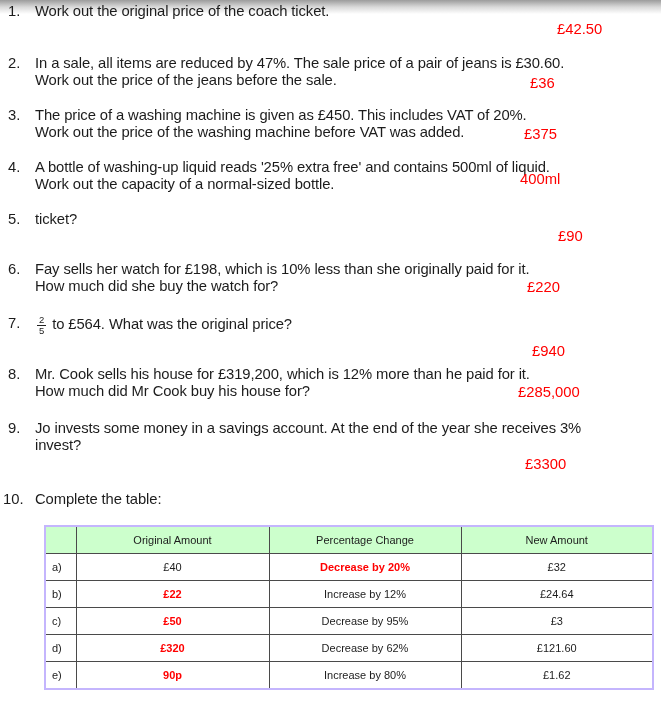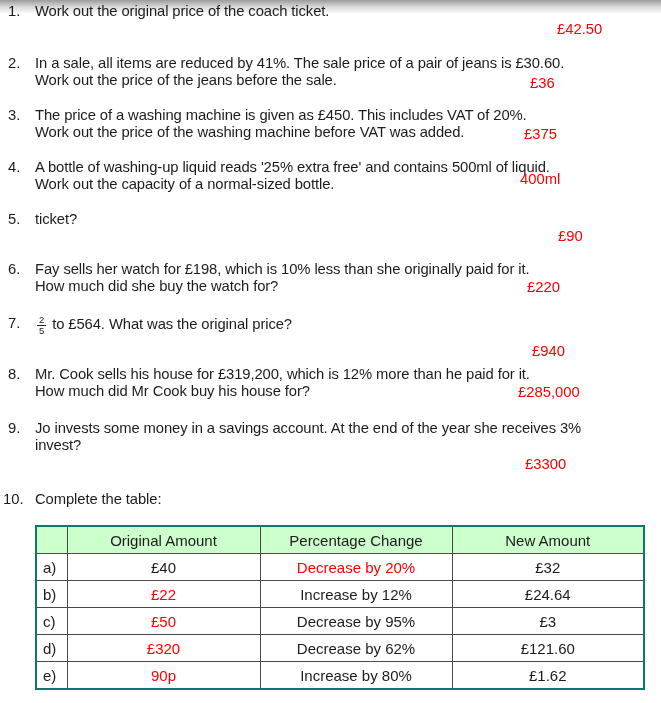--- a/index.html
+++ b/index.html
@@ -29,49 +29,49 @@
   .q8{top:366px} .q8 .answer{left:518px;top:18px}
   .q9{top:420px} .q9 .answer{left:525px;top:36px}
   .q10{top:491px}
   .frac{
     display:inline-block;text-align:center;vertical-align:-5px;
     line-height:0;margin:0 2px;
   }
   .frac .num{display:block;font-size:9.5px;line-height:9px;border-bottom:1px solid #222;padding:0 2px 1px 2px;}
   .frac .den{display:block;font-size:9.5px;line-height:10px;padding-top:0px;}
   #answers-table{
-    position:absolute;left:35px;top:525px;width:608px;z-index:1;
+    position:absolute;left:44px;top:525px;width:608px;z-index:1;
     border-collapse:collapse;table-layout:fixed;
-    font-size:15px;border:2px solid #0f766e;
+    font-size:11px;border:2px solid #c4b5fd;
   }
   #answers-table th,#answers-table td{
     border:1px solid #4a4a4a;text-align:center;font-weight:normal;
     height:26px;padding:0;overflow:hidden;white-space:nowrap;
   }
   #answers-table thead th{background:var(--green,#ccffcc);}
   #answers-table .row-label{text-align:left;padding-left:6px;}
-  #answers-table td.red{color:var(--red,#ff0000);}
+  #answers-table td.red{color:var(--red,#ff0000);font-weight:bold;}
 </style>
 </head>
 <body>
 
 <div class="top-shade"></div>
 
 <div id="questions">
     <div class="question q1">
       <span class="qnum">1.</span>
       <div class="qtext">
         <div class="line">Work out the original price of the coach ticket.</div>
       </div>
       <span class="answer">£42.50</span>
     </div>
     <div class="question q2">
       <span class="qnum">2.</span>
       <div class="qtext">
-        <div class="line">In a sale, all items are reduced by 41%. The sale price of a pair of jeans is £30.60.</div>
+        <div class="line">In a sale, all items are reduced by 47%. The sale price of a pair of jeans is £30.60.</div>
         <div class="line">Work out the price of the jeans before the sale.</div>
       </div>
       <span class="answer">£36</span>
     </div>
     <div class="question q3">
       <span class="qnum">3.</span>
       <div class="qtext">
         <div class="line">The price of a washing machine is given as £450. This includes VAT of 20%.</div>
         <div class="line">Work out the price of the washing machine before VAT was added.</div>
       </div>

